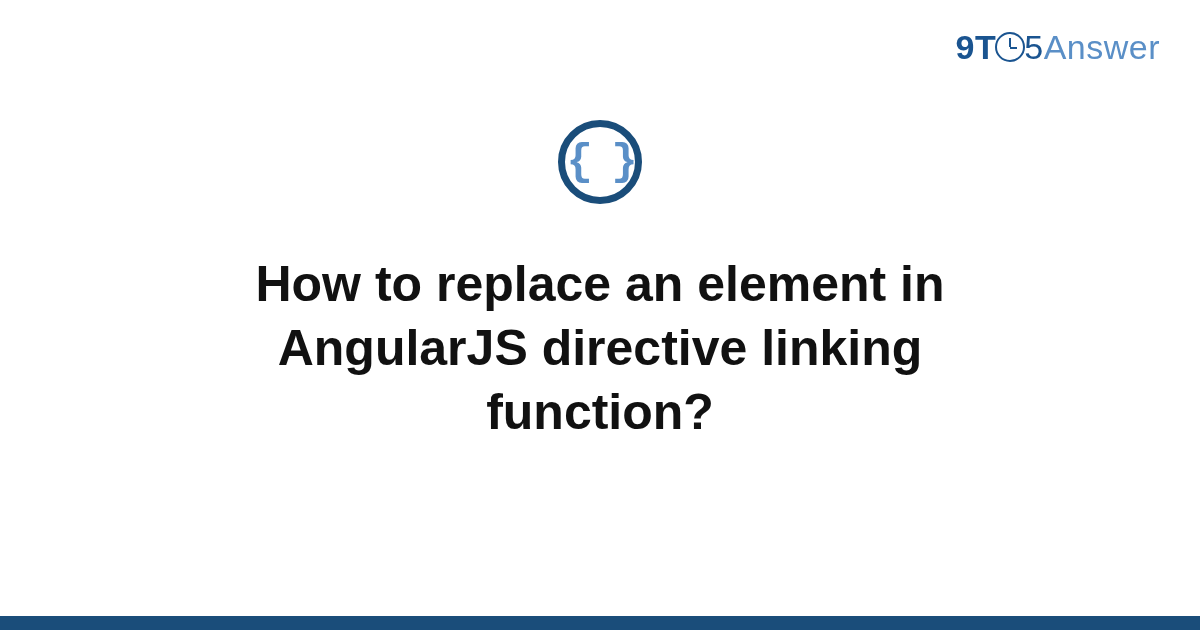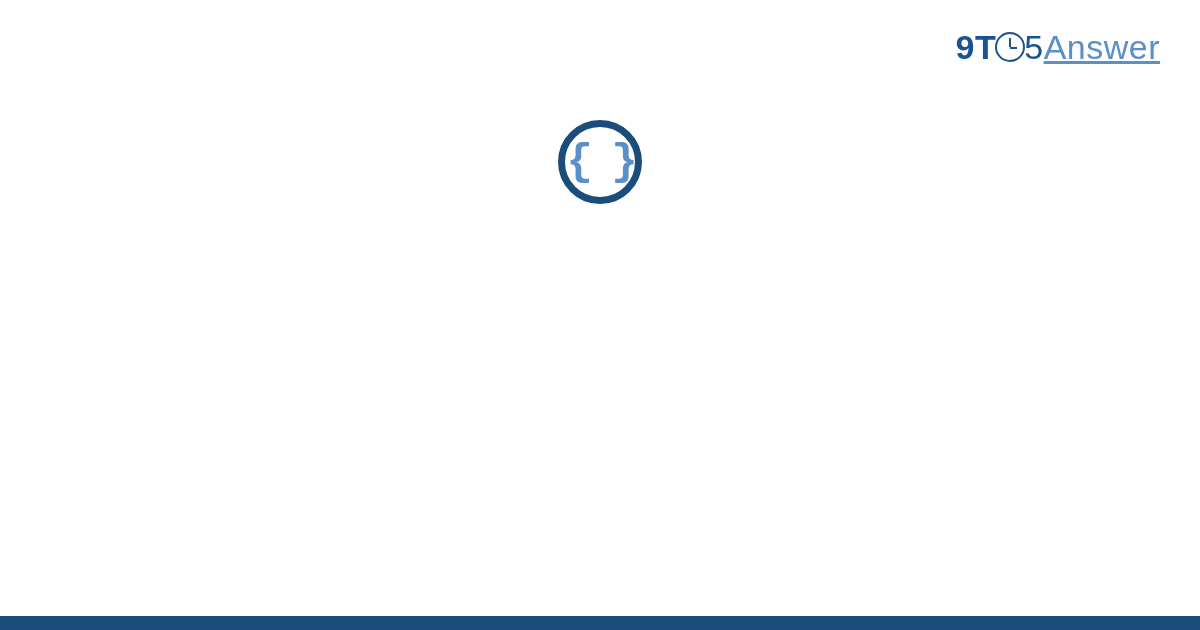--- a/index.html
+++ b/index.html
@@ -61,21 +61,20 @@
       top: 13px;
       left: 50%;
     }
     .logo-5 {
       color: #1a5490;
       font-weight: 500;
     }
     .logo-answer {
       color: #5a8fc7;
       font-weight: 400;
-      text-decoration: underline;
     }
     .content {
       position: absolute;
       top: 120px;
       left: 0;
       right: 0;
       display: flex;
       flex-direction: column;
       align-items: center;
     }
@@ -119,15 +118,16 @@
 <body>
 
 <div class="logo">
   <span class="logo-9t">9T</span><span class="logo-clock"></span><span class="logo-5">5</span><span class="logo-answer">Answer</span>
 </div>
 
 <div class="content">
   <div class="category-icon">
     <span class="braces">{ }</span>
   </div>
+  <h1 class="question-title">How to replace an element in AngularJS directive linking function?</h1>
 </div>
 
 <div class="bottom-bar"></div>
 
 </body></html>

